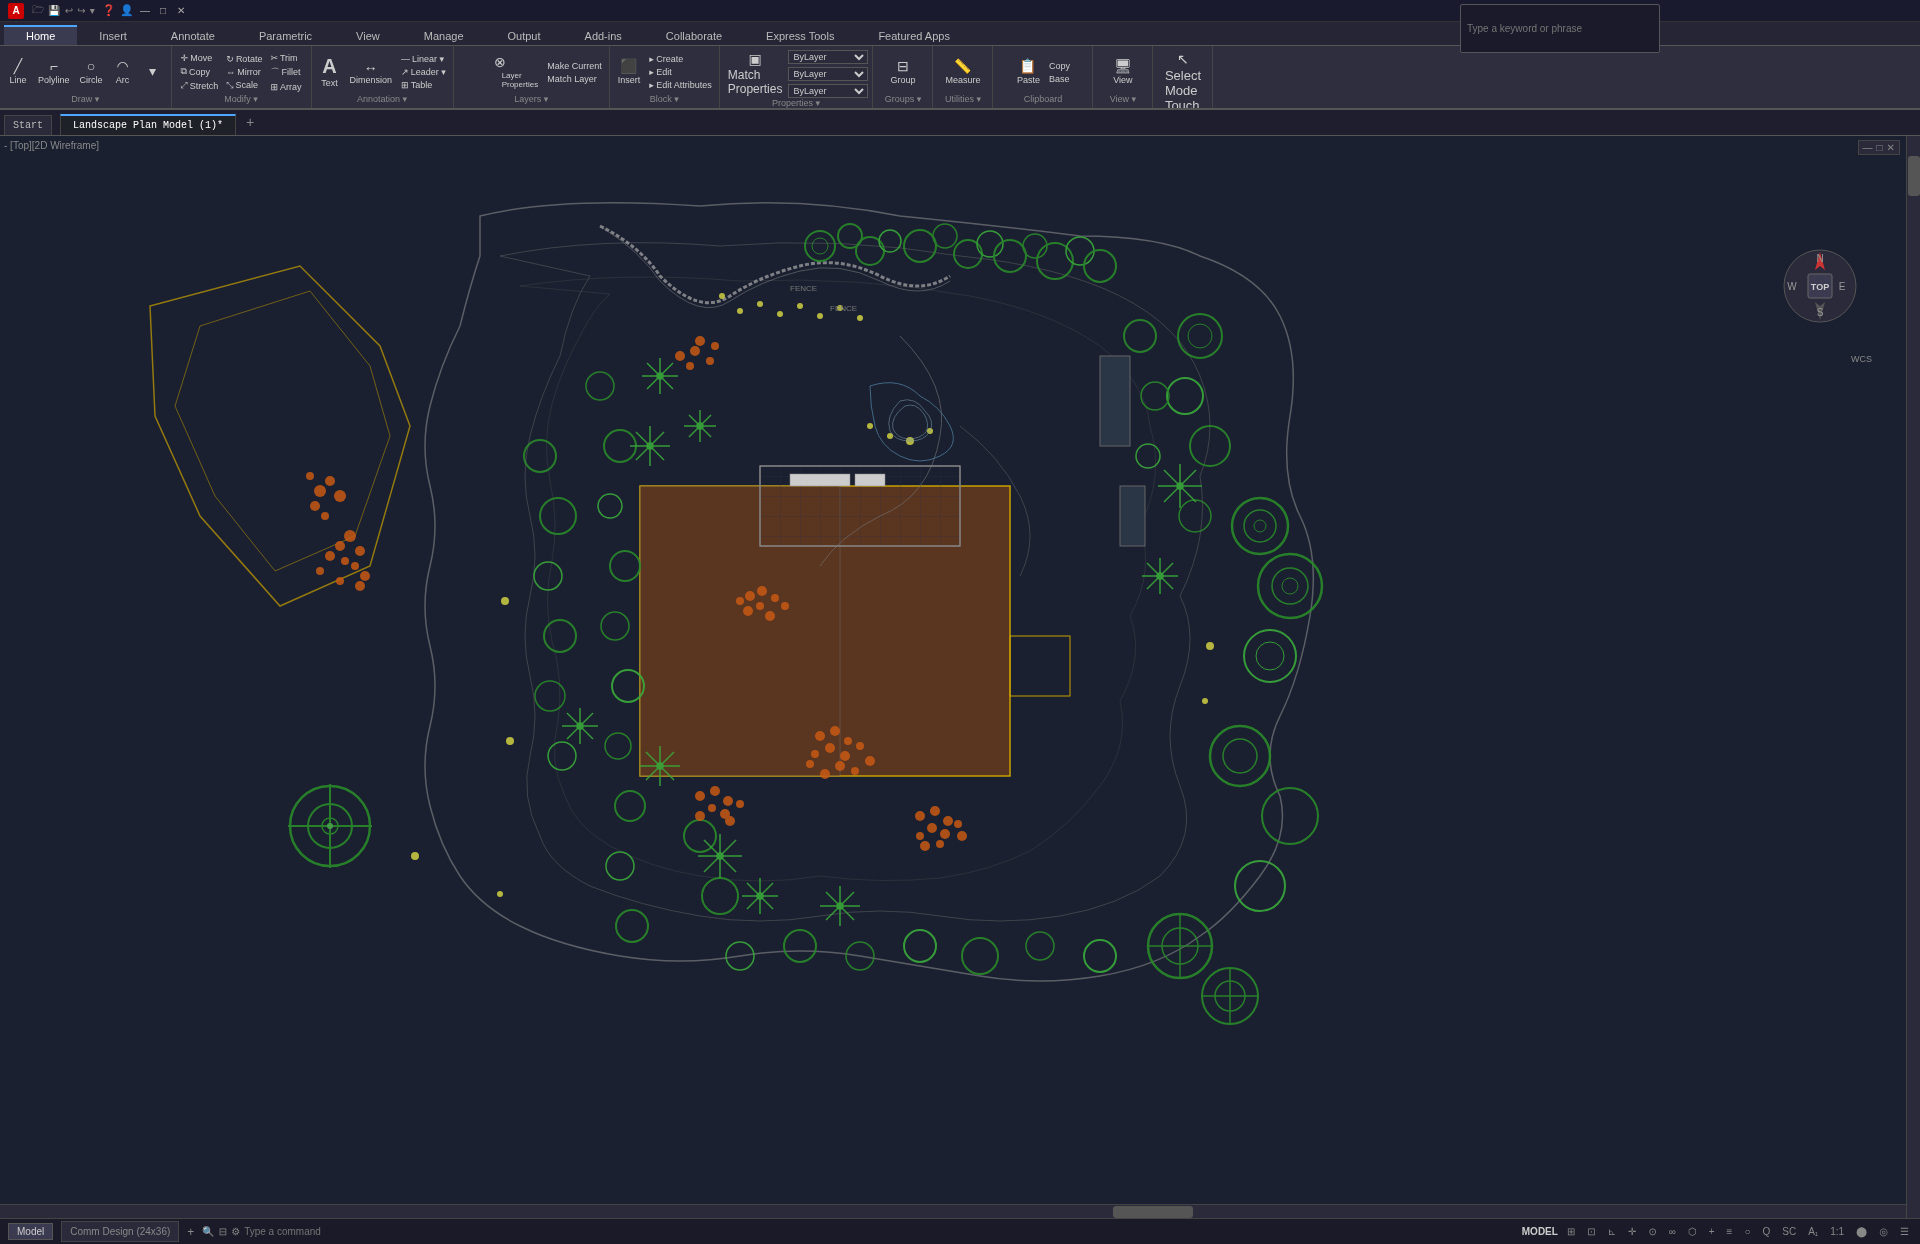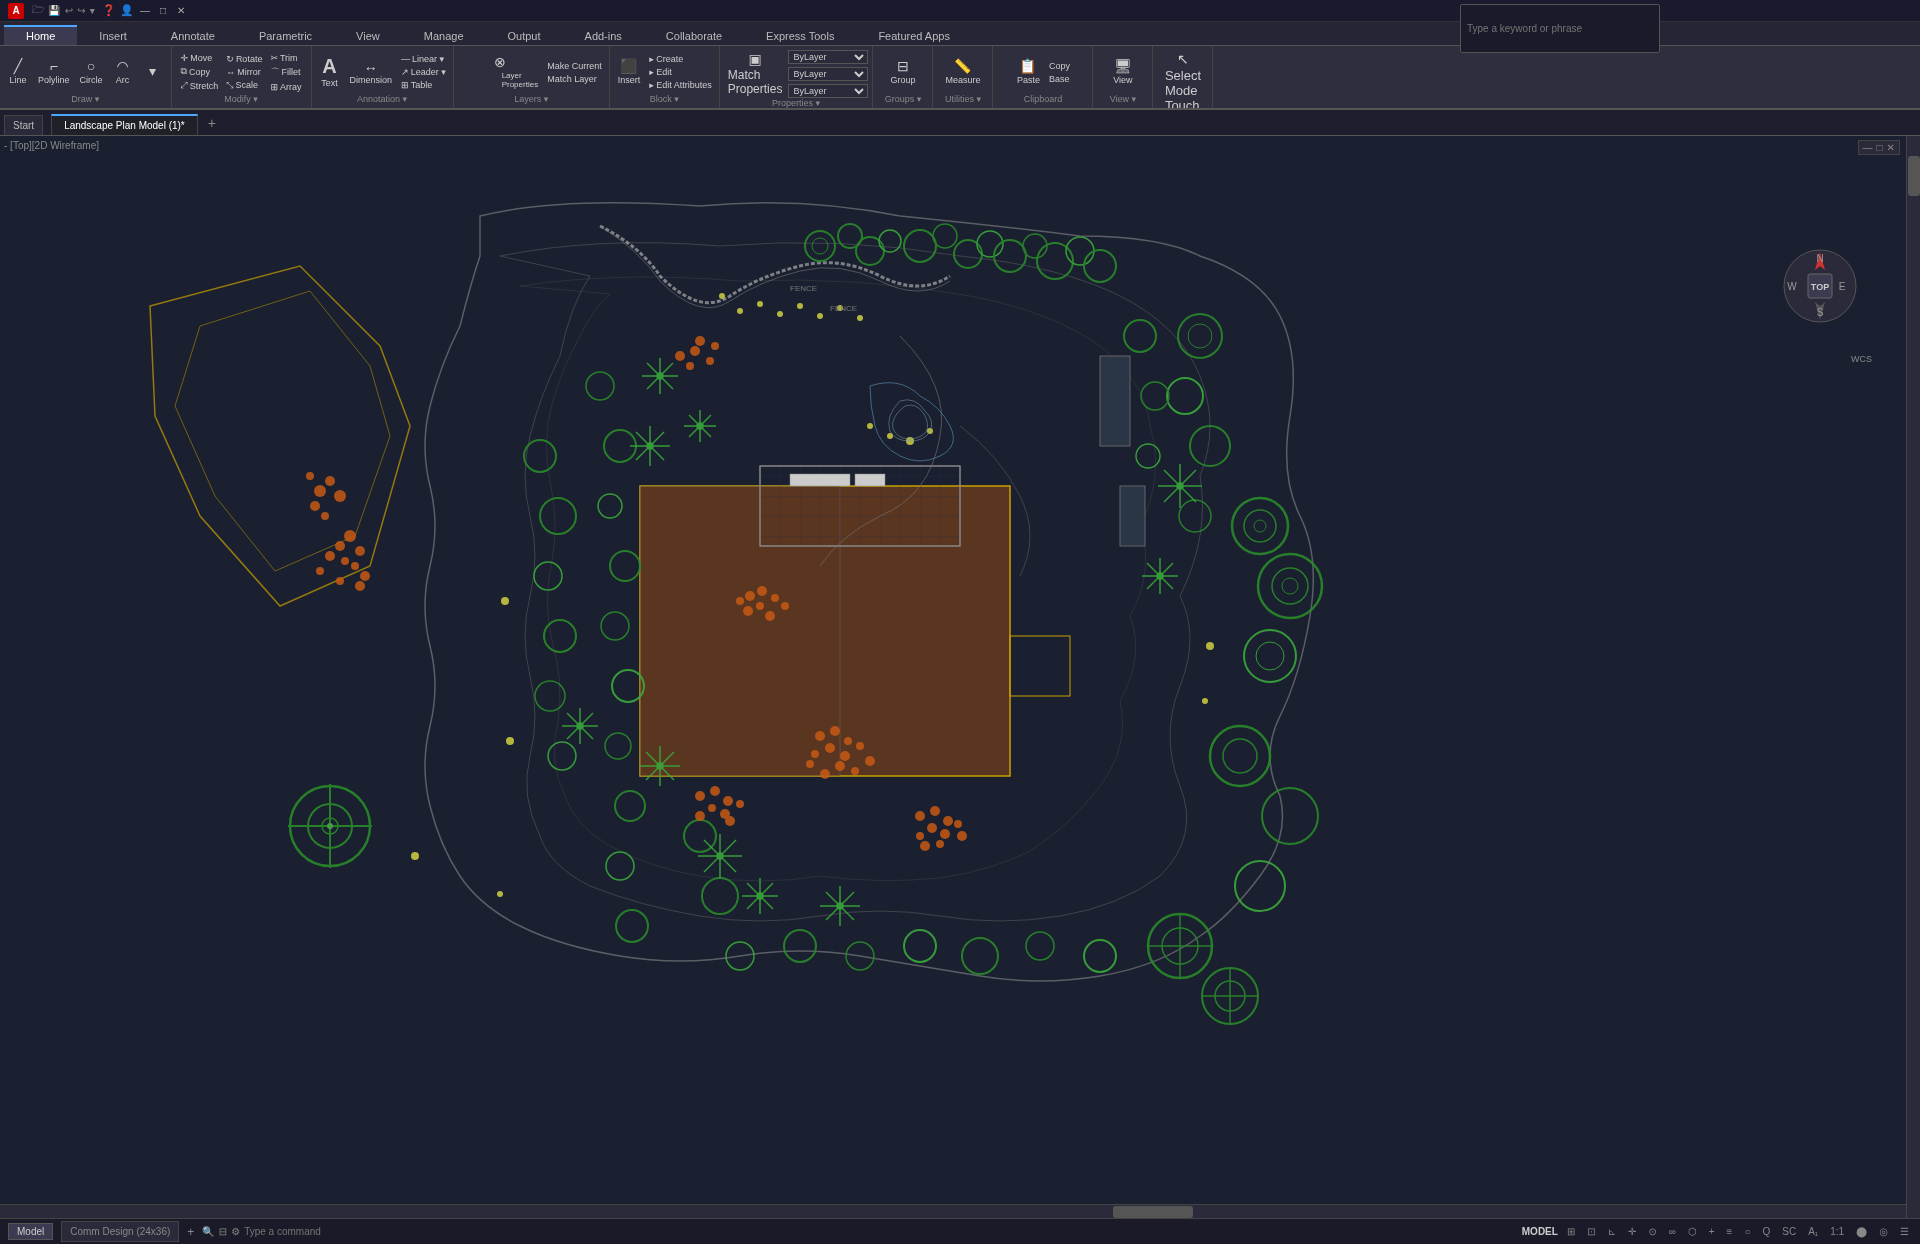--- a/index.html
+++ b/index.html
@@ -134,20 +134,21 @@
     }
 
     
     #doctabs {
       height: 26px;
       background: #1e1e2e;
       display: flex;
       align-items: flex-end;
       padding: 0 4px;
       border-bottom: 1px solid #555;
+      font-family: Liberation Mono, monospace;
     }
     .doc-tab {
       padding: 4px 12px;
       background: #2a2a3a;
       color: #bbb;
       font-size: 10px;
       border: 1px solid #444;
       border-bottom: none;
       cursor: pointer;
       margin-right: 2px;

